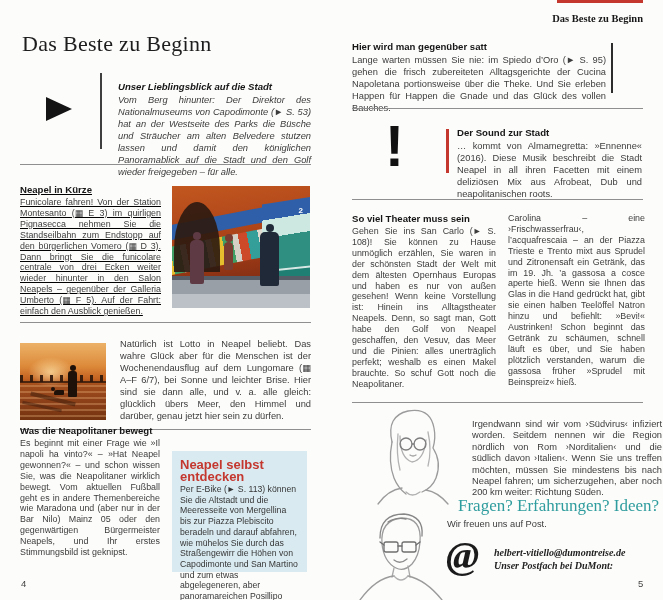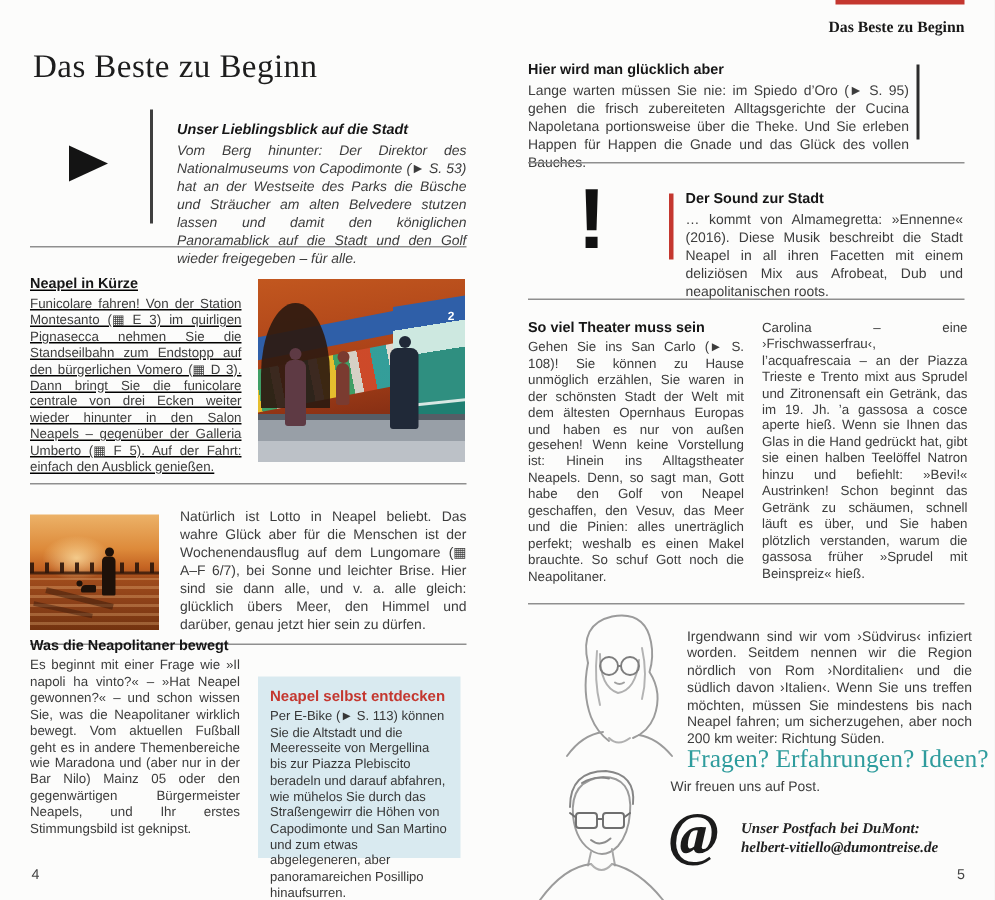--- a/index.html
+++ b/index.html
@@ -15,21 +15,21 @@
   .pagenum{position:absolute;font-size:9.5px;color:#444;}
 
   
   .page-title{position:absolute;left:22px;top:31px;font-family:"Liberation Serif","DejaVu Serif",serif;font-size:22px;color:#1d1d1d;letter-spacing:.3px;}
   .tri{position:absolute;left:46px;top:97px;width:0;height:0;border-top:12px solid transparent;border-bottom:12px solid transparent;border-left:26px solid #141414;}
   .s1{position:absolute;left:118px;top:81px;width:193px;font-style:italic;}
   .s2{position:absolute;left:20px;top:184px;width:141px;text-decoration:underline;}
   .s3{position:absolute;left:120px;top:338px;width:191px;}
   .s4{position:absolute;left:20px;top:425px;width:140px;}
   .box{position:absolute;left:172px;top:451px;width:119px;height:105px;background:#d9eaf0;padding:8px;}
-  .box .h{color:#c4372f;font-size:10px;}
+  .box .h{color:#c4372f;font-size:13px;}
   .box .b{font-size:8.7px;line-height:10.7px;text-align:left;color:#373737;}
 
   
   .runhead-line{position:absolute;left:557px;top:0;width:86px;height:2.5px;background:#c4372f;}
   .runhead{position:absolute;left:440px;top:13px;width:203px;text-align:right;font-family:"Liberation Serif","DejaVu Serif",serif;font-weight:bold;font-size:10.5px;color:#181818;}
   .r1{position:absolute;left:352px;top:41px;width:254px;}
   .bang{position:absolute;left:385px;top:118px;font-size:57px;font-weight:bold;color:#111;line-height:1;}
   .redbar{position:absolute;left:446px;top:129px;width:2.5px;height:44px;background:#c4372f;}
   .r2{position:absolute;left:457px;top:127px;width:185px;}
   .rc1{position:absolute;left:352px;top:213px;width:144px;}
@@ -135,21 +135,21 @@
     <p class="h">Neapel selbst entdecken</p>
     <div class="b">Per E-Bike (► S. 113) können Sie die Altstadt und die Meeresseite von Mergellina bis zur Piazza Plebiscito beradeln und darauf abfahren, wie mühelos Sie durch das Straßengewirr die Höhen von Capodimonte und San Martino und zum etwas abgelegeneren, aber panoramareichen Posillipo hinaufsurren.</div>
   </div>
 
   <div class="pagenum" style="left:21px;top:578px;">4</div>
 
   <div class="runhead-line"></div>
   <div class="runhead">Das Beste zu Beginn</div>
 
   <div class="r1">
-    <p class="h">Hier wird man glücklich aber</p>
+    <p class="h">Hier wird man gegenüber satt</p>
     <div class="b">Lange warten müssen Sie nie: im Spiedo d’Oro (► S. 95) gehen die frisch zubereiteten Alltagsgerichte der Cucina Napoletana portionsweise über die Theke. Und Sie erleben Happen für Happen die Gnade und das Glück des vollen Bauches.</div>
   </div>
   <div class="vline" style="left:611px;top:43px;height:50px;background:#2c2c2c;"></div>
 
   <div class="rule" style="left:352px;top:108px;width:291px;"></div>
 
   <div class="bang">!</div>
   <div class="redbar"></div>
   <div class="r2">
     <p class="h">Der Sound zur Stadt</p>
@@ -179,21 +179,21 @@
       <circle cx="34" cy="40" r="6" stroke="#7d7d7d"></circle>
       <circle cx="48" cy="40" r="6" stroke="#7d7d7d"></circle>
       <path d="M40 40 L42 40" stroke="#7d7d7d"></path>
       <path d="M38 51 Q41 53 44 51" stroke="#a0a0a0"></path>
       <path d="M6 100 Q16 86 30 84"></path>
       <path d="M76 100 Q66 88 54 86"></path>
       <path d="M34 88 Q40 94 48 88" stroke="#b0b0b0"></path>
     </svg>
   </div>
 
-  <div class="authors b" style="line-height:11.4px;">Irgendwann sind wir vom ›Südvirus‹ infiziert worden. Seitdem nennen wir die Region nördlich von Rom ›Norditalien‹ und die südlich davon ›Italien‹. Wenn Sie uns treffen möchten, müssen Sie mindestens bis nach Neapel fahren; um sicherzugehen, aber noch 200 km weiter: Richtung Süden.</div>
+  <div class="authors b" style="line-height:11.4px;margin-left:14px;">Irgendwann sind wir vom ›Südvirus‹ infiziert worden. Seitdem nennen wir die Region nördlich von Rom ›Norditalien‹ und die südlich davon ›Italien‹. Wenn Sie uns treffen möchten, müssen Sie mindestens bis nach Neapel fahren; um sicherzugehen, aber noch 200 km weiter: Richtung Süden.</div>
 
   <div class="cta">Fragen? Erfahrungen? Ideen?</div>
   <div class="cta-sub">Wir freuen uns auf Post.</div>
 
   <div class="portrait" style="left:350px;top:510px;">
     <svg width="100" height="90" viewBox="0 0 100 90" fill="none" stroke="#9b9b9b" stroke-width="1.3" stroke-linecap="round">
       <path d="M32 34 Q30 10 52 8 Q72 8 70 32 Q69 46 62 54 Q54 62 46 58 Q34 52 32 34"></path>
       <path d="M30 28 Q30 4 54 4 Q74 6 72 26" stroke="#868686"></path>
       <path d="M38 12 Q46 7 56 9" stroke="#868686"></path>
       <rect x="34" y="32" width="14" height="10" rx="2" stroke="#6f6f6f"></rect>
@@ -205,19 +205,19 @@
       <path d="M44 58 L42 67" stroke="#a8a8a8"></path>
       <path d="M58 56 L60 67" stroke="#a8a8a8"></path>
       <path d="M10 90 Q26 68 44 66"></path>
       <path d="M92 90 Q76 70 58 66"></path>
       <path d="M44 66 Q51 74 58 66" stroke="#b0b0b0"></path>
     </svg>
   </div>
 
   <div class="at">@</div>
   <div class="contact">
+    <div>helbert-vitiello@dumontreise.de</div>
     <div>Unser Postfach bei DuMont:</div>
-    <div>helbert-vitiello@dumontreise.de</div>
   </div>
 
   <div class="pagenum" style="left:638px;top:578px;">5</div>
 
 </div>
 
 </body></html>

